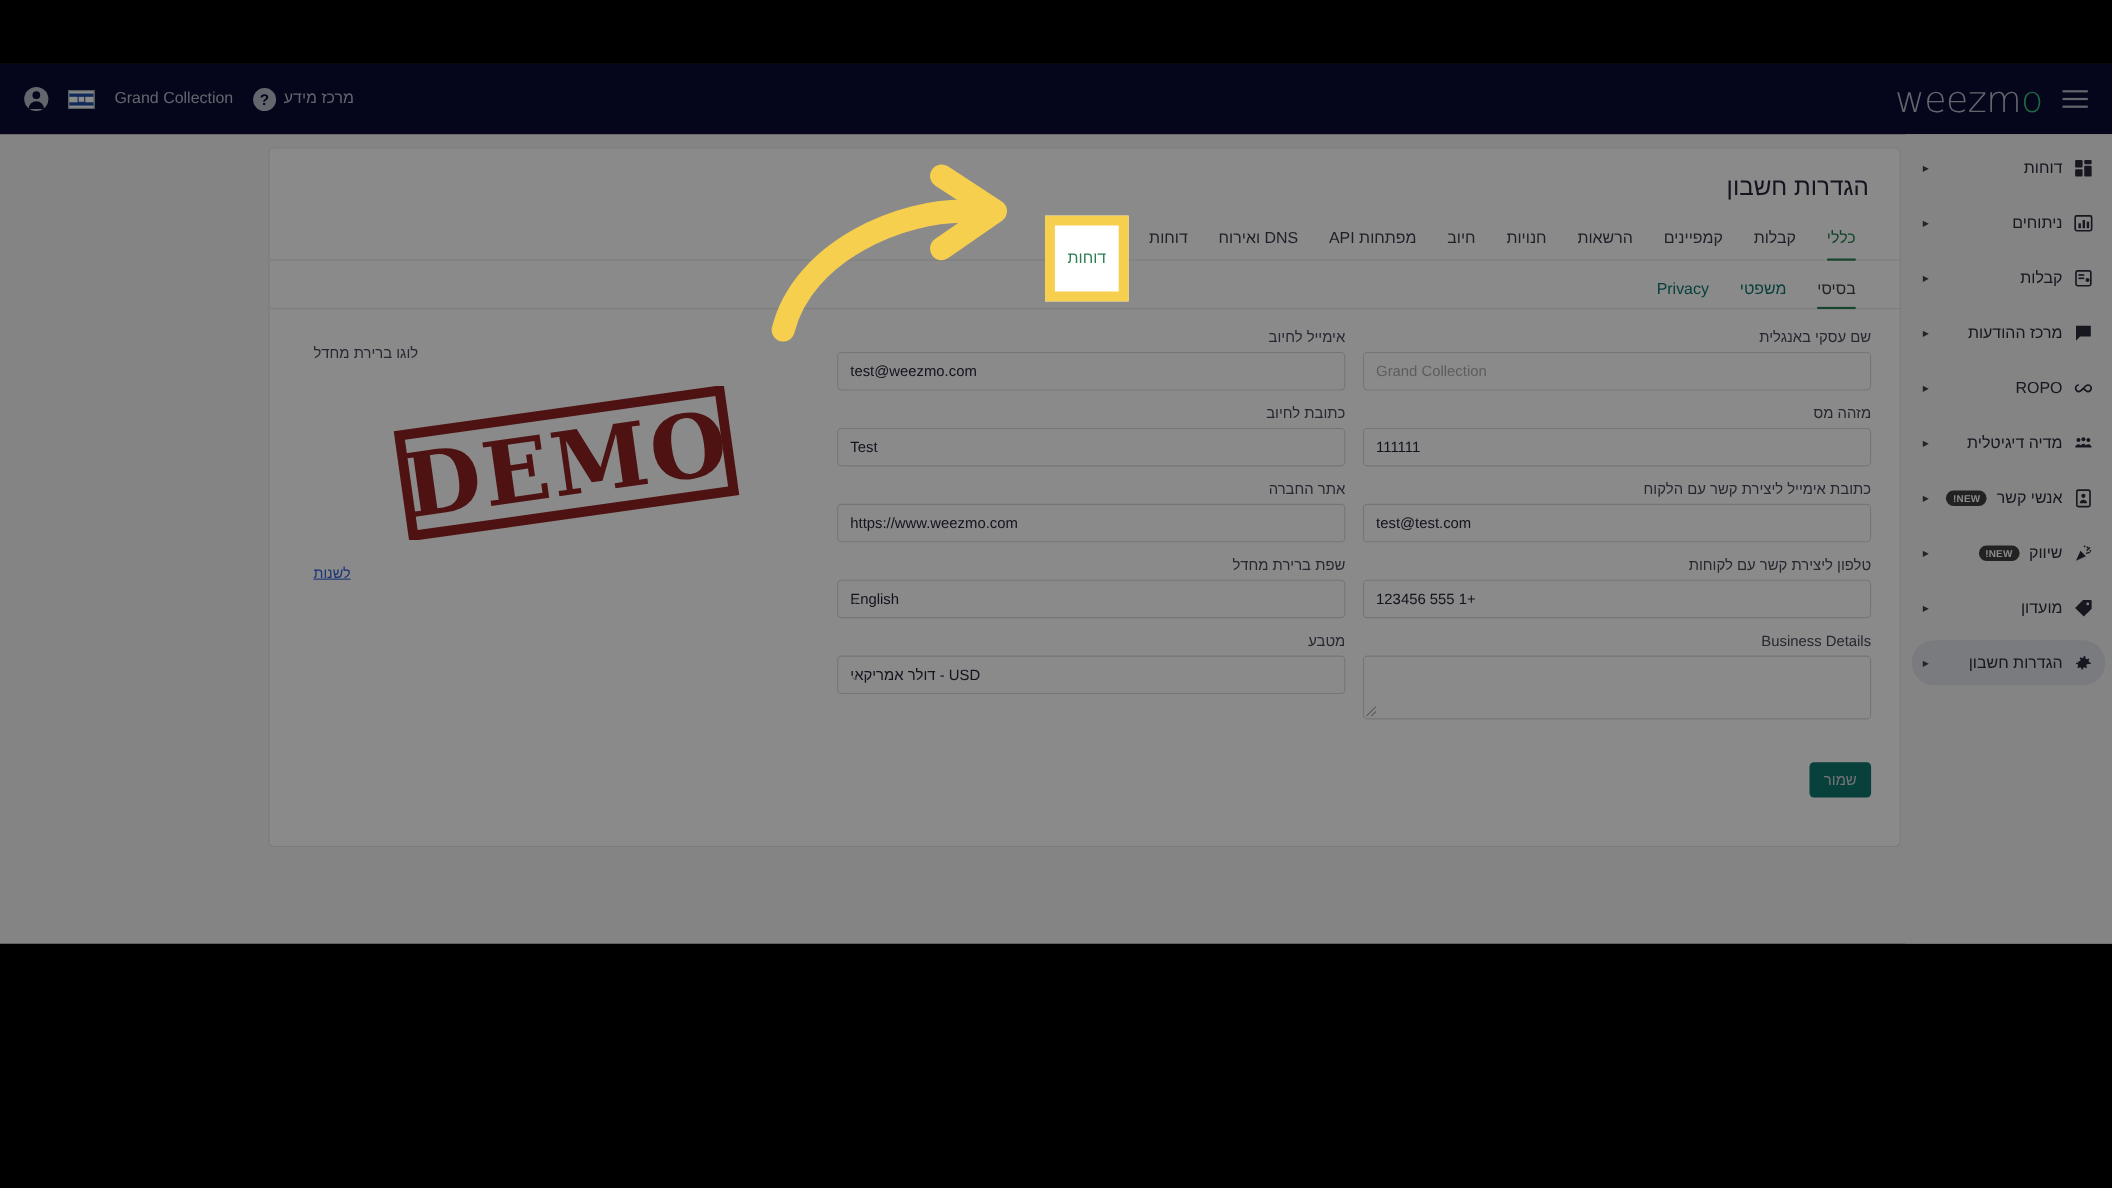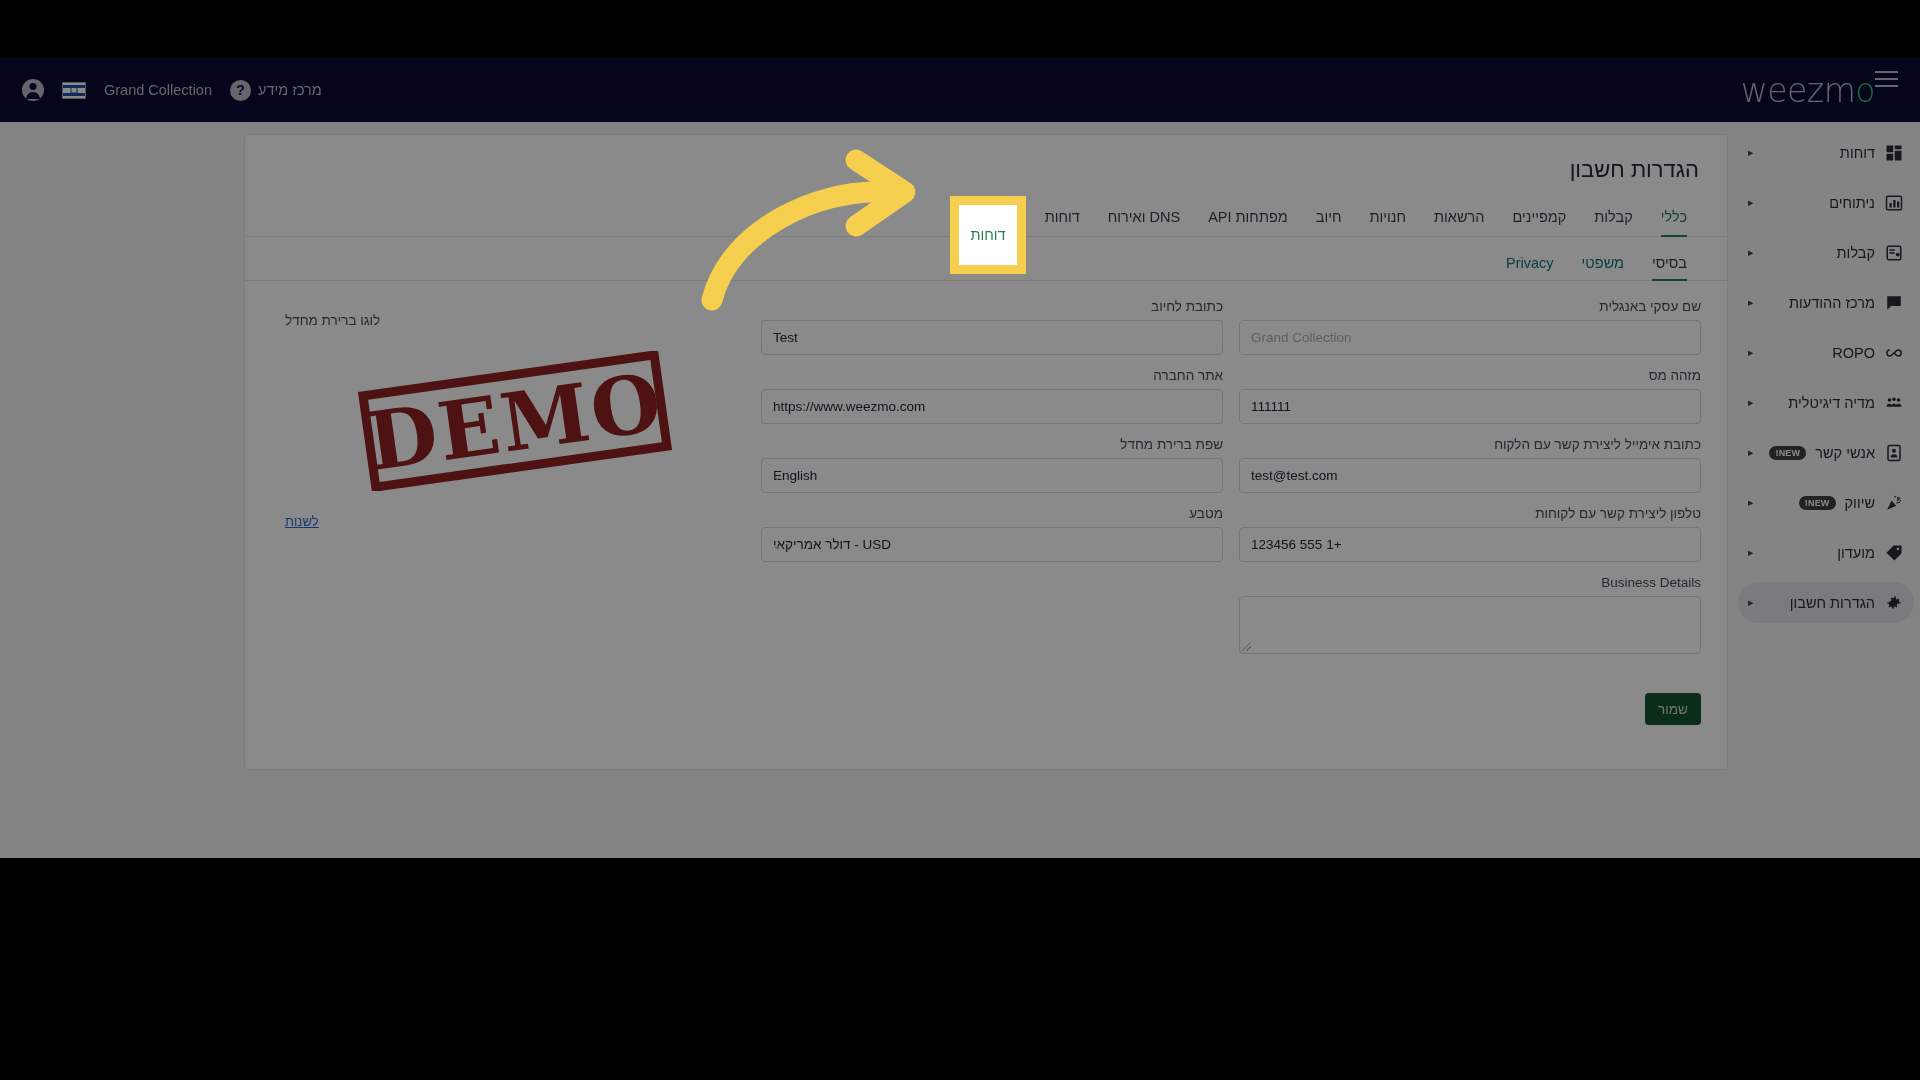--- a/index.html
+++ b/index.html
@@ -21,21 +21,21 @@
     width: 1920px; height: 800px;
     background: #f4f4f4; overflow: hidden;
   }
 
   
   #topnav {
     position: absolute; left: 0; top: 0; width: 1920px; height: 64px;
     background: #0b0b33; display: flex; align-items: center;
     padding: 0 22px; direction: rtl;
   }
-  .brand { display: flex; align-items: flex-start; }
+  .brand { display: flex; align-items: center; gap: 18px; }
   .brand-word {
     font-size: 33px; letter-spacing: -0.5px; color: #b9bcc9;
     font-family: "DejaVu Sans", sans-serif; font-weight: 300;
   }
   .brand-word .accent { color: #35c07a; }
   .hamburger { display: flex; flex-direction: column; gap: 5px; cursor: pointer; }
   .hamburger i { display: block; width: 23px; height: 2px; background: #b9bcc9; }
 
   .nav-left { margin-right: auto; display: flex; align-items: center; gap: 18px; direction: ltr; }
   .nav-item { display: flex; align-items: center; gap: 7px; color: #b9bcc9; font-size: 14.5px; cursor: pointer; }
@@ -113,21 +113,21 @@
   .field .ta::after {
     content:""; position:absolute; left:2px; bottom:2px; width:9px; height:9px;
     background: linear-gradient(135deg, transparent 45%, #bbb 45%, #bbb 55%, transparent 55%,
                 transparent 70%, #bbb 70%, #bbb 80%, transparent 80%);
   }
   .logo-label { font-size: 13.5px; color: #4a4a5c; text-align: left; margin-bottom: 8px; margin-top: 12px; }
   .demo-wrap { height: 170px; display: flex; align-items: center; justify-content: center; }
   .change-link { text-align: left; margin-top: 6px; }
   .change-link a { color: #2f5fd6; font-size: 13px; text-decoration: underline; }
   #save-btn {
-    margin: 26px 0 0 0; width: 56px; height: 32px; background: #14532d; color: #d8d8d8;
+    margin: 26px 0 0 0; width: 56px; height: 32px; background: #0f766e; color: #d8d8d8;
     border: none; border-radius: 4px; font-size: 13.5px; cursor: pointer;
     font-family: "Liberation Sans", sans-serif;
   }
   #save-row { padding: 0 26px; }
 
   
   #dim {
     position: absolute; left: 0; top: 58px; width: 1920px; height: 800px;
     background: rgba(0,0,0,0.46); z-index: 30; pointer-events: none;
   }
@@ -344,20 +344,26 @@
               </div>
             </div>
             <div class="field">
               <label>Business Details</label>
               <div class="ta"></div>
             </div>
           </div>
 
         <div class="col" id="col-mid">
             <div class="field">
+              <label>אימייל לחיוב</label>
+              <div class="ctrl">
+                <span class="val">test@weezmo.com</span>
+              </div>
+            </div>
+            <div class="field">
               <label>כתובת לחיוב</label>
               <div class="ctrl">
                 <span class="val">Test</span>
               </div>
             </div>
             <div class="field">
               <label>אתר החברה</label>
               <div class="ctrl">
                 <span class="val">https://www.weezmo.com</span>
               </div>

